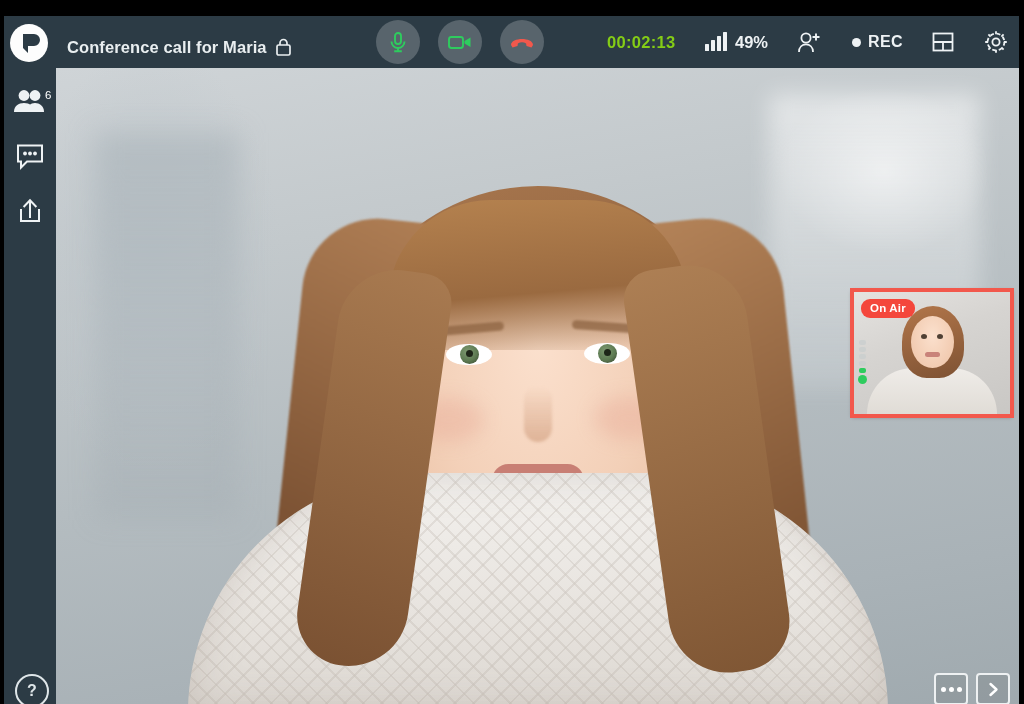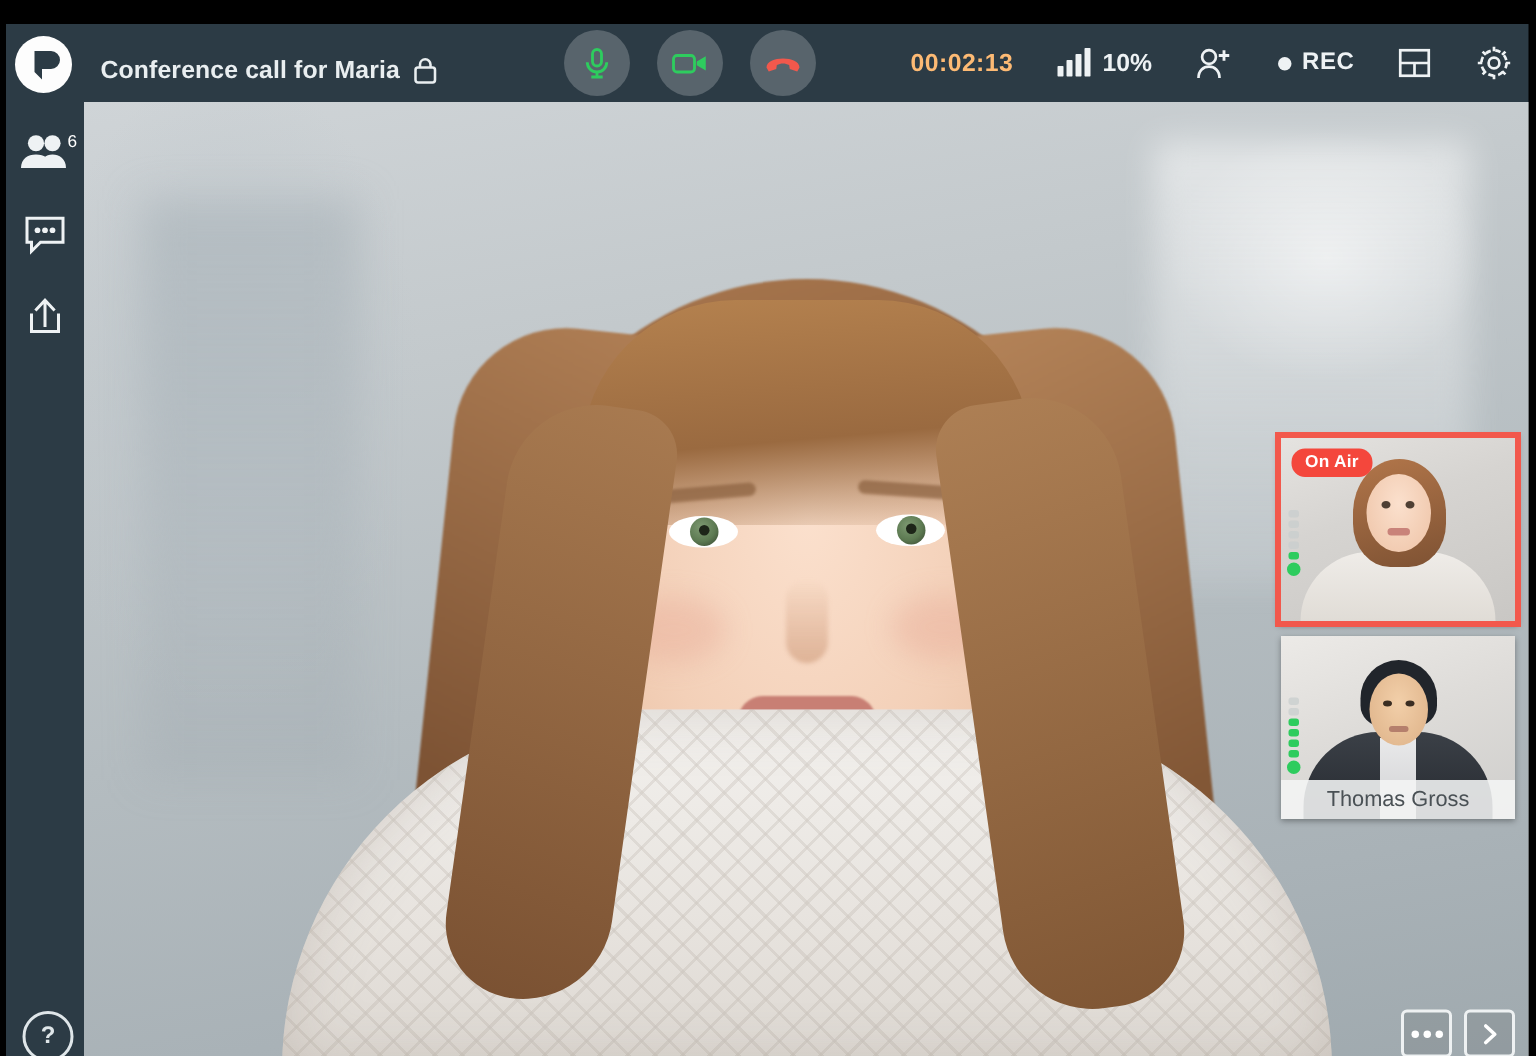--- a/index.html
+++ b/index.html
@@ -13,21 +13,21 @@
   .brand{position:absolute;left:6px;top:8px;display:flex;align-items:center;gap:0;}
   .logo{width:38px;height:38px;border-radius:50%;background:#fdfdfd;position:relative;}
   .logo .glyph{position:absolute;left:0;top:0;width:38px;height:38px;}
   .title{position:absolute;left:57px;top:14px;color:#e9eef0;font-size:16.5px;font-weight:bold;letter-spacing:.1px;white-space:nowrap;}
   .lock{position:absolute;left:265px;top:14px;width:17px;height:18px;}
 
   .callbtns{position:absolute;left:372px;top:4px;display:flex;gap:18px;}
   .cbtn{width:44px;height:44px;border-radius:50%;background:#58646c;display:flex;align-items:center;justify-content:center;cursor:pointer;}
 
   .right{position:absolute;right:10px;top:0;height:52px;display:flex;align-items:center;gap:0;color:#eef2f4;}
-  .timer{font-size:16.5px;font-weight:bold;color:#fdba74;letter-spacing:.3px;}
+  .timer{font-size:16.5px;font-weight:bold;color:#84cc16;letter-spacing:.3px;}
   .signal{display:flex;align-items:flex-end;gap:2.5px;height:18px;margin-left:30px;}
   .signal i{display:block;width:3.5px;background:#eef2f4;border-radius:.5px;}
   .signal i:nth-child(1){height:7px}.signal i:nth-child(2){height:11px}
   .signal i:nth-child(3){height:15px}.signal i:nth-child(4){height:19px}
   .pct{font-size:16.5px;font-weight:bold;margin-left:8px;}
   .hicon{margin-left:28px;display:flex;align-items:center;cursor:pointer;}
   .rec{margin-left:30px;display:flex;align-items:center;gap:7px;font-size:16px;font-weight:bold;letter-spacing:.4px;cursor:pointer;}
   .recdot{width:9px;height:9px;border-radius:50%;background:#eef2f4;}
 
   
@@ -170,21 +170,21 @@
 
     <div class="right">
       <span class="timer">00:02:13</span>
 
       <span class="signal">
         <i></i>
           <i></i>
           <i></i>
           <i></i>
       </span>
-      <span class="pct">10%</span>
+      <span class="pct">49%</span>
 
       <span class="hicon">
         <svg width="26" height="24" viewBox="0 0 26 24">
           <circle cx="10" cy="8" r="4.6" fill="none" stroke="#eef2f4" stroke-width="1.8"></circle>
           <path d="M3 22 c0-5 3.3-7.6 7-7.6 s7 2.6 7 7.6" fill="none" stroke="#eef2f4" stroke-width="1.8"></path>
           <path d="M20 3.5 v7 M16.5 7 h7" stroke="#eef2f4" stroke-width="1.9" fill="none"></path>
         </svg>
       </span>
 
       <span class="rec">
@@ -296,42 +296,20 @@
         <div class="meter">
           <i class="on big"></i>
             <i class="on"></i>
             <i></i>
             <i></i>
             <i></i>
             <i></i>
         </div>
       </div>
 
-      <div class="thumb t2">
-        <div class="tbg"></div>
-        <div class="mini">
-          <div class="m-body" style="width:126px;height:58px;background:linear-gradient(180deg,#3b4047,#262a30);border-radius:50px 50px 0 0;"></div>
-          <div style="position:absolute;left:50%;margin-left:-12px;bottom:0;width:24px;height:54px;background:linear-gradient(180deg,#e9e9ea,#cfd0d2);"></div>
-          <div class="m-hair" style="left:50%;margin-left:-25px;top:16px;width:51px;height:44px;background:#21252b;border-radius:26px 26px 14px 14px;"></div>
-          <div class="m-face" style="left:50%;margin-left:-19px;top:25px;width:39px;height:48px;background:radial-gradient(ellipse at 50% 40%,#f2cfa9,#ddb187);"></div>
-          <div style="position:absolute;left:50%;margin-left:-10px;top:43px;width:6px;height:4px;border-radius:50%;background:#3a2d22;"></div>
-          <div style="position:absolute;left:50%;margin-left:5px;top:43px;width:6px;height:4px;border-radius:50%;background:#3a2d22;"></div>
-          <div style="position:absolute;left:50%;margin-left:-6px;top:60px;width:13px;height:4px;border-radius:6px;background:#b57f6c;"></div>
-        </div>
-        <div class="meter">
-          <i class="on big"></i>
-            <i class="on"></i>
-            <i class="on"></i>
-            <i class="on"></i>
-            <i class="on"></i>
-            <i></i>
-            <i></i>
-        </div>
-        <div class="tname">Thomas Gross</div>
-      </div>
 
     </div>
 
     <div class="navbtns">
       <div class="nbtn">
         <span class="dots">
             <i></i>
             <i></i>
             <i></i>
           </span>

